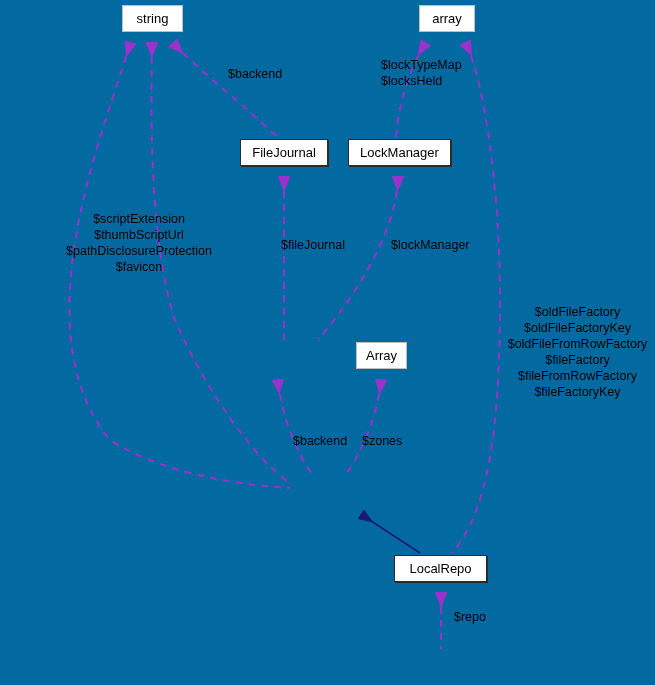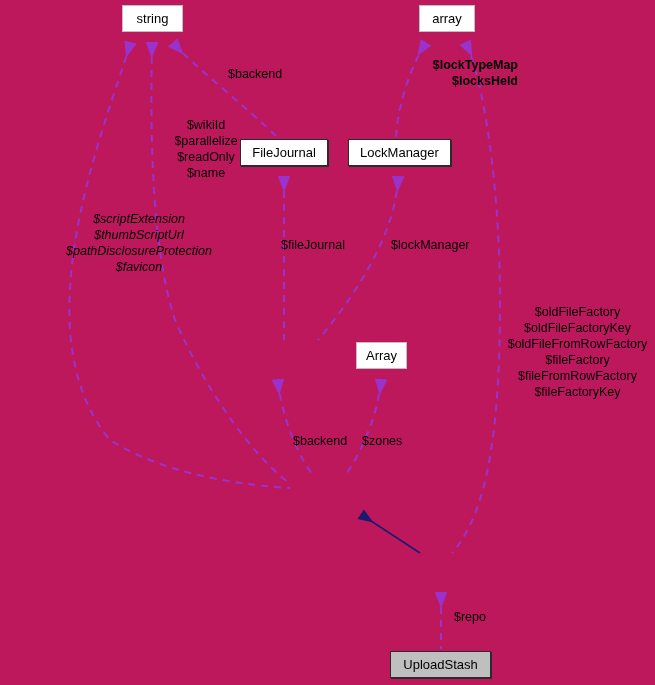--- a/index.html
+++ b/index.html
@@ -9,21 +9,21 @@
     background: #ffffff;
   }
   body {
     font-family: "Liberation Sans", sans-serif;
   }
   #diagram-root {
     position: relative;
     width: 655px;
     height: 685px;
     overflow: hidden;
-    background: #be185d;
+    background: #0369a1;
   }
   #edge-layer {
     position: absolute;
     left: 0;
     top: 0;
     width: 655px;
     height: 685px;
   }
   .node {
     position: absolute;
@@ -114,32 +114,31 @@
   <div class="node klass" style="left:240px; top:139px; width:88px; height:27px;">
     <span>FileJournal</span>
   </div>
 
 
   <div class="node extern" style="left:356px; top:342px; width:51px; height:27px;">
     <span>Array</span>
   </div>
 
 
+  <div class="node klass" style="left:394px; top:555px; width:93px; height:27px;">
+    <span>LocalRepo</span>
+  </div>
 
-  <div class="node focus" style="left:390px; top:651px; width:101px; height:27px;">
-    <span>UploadStash</span>
-  </div>
 
   <div class="edge-label" style="left:228px; top:66px; text-align:left;">$backend</div>
 
-  <div class="edge-label" style="left:403px; top:57px; width:115px; text-align:right;font-weight:bold;">$lockTypeMap<br>$locksHeld</div>
+  <div class="edge-label" style="left:381px; top:57px; width:115px; text-align:left;">$lockTypeMap<br>$locksHeld</div>
 
-  <div class="edge-label" style="left:166px; top:117px; width:80px; text-align:center;">$wikiId<br>$parallelize<br>$readOnly<br>$name</div>
 
-  <div class="edge-label" style="left:44px; top:211px; width:190px; text-align:center;font-style:italic;">$scriptExtension<br>$thumbScriptUrl<br>$pathDisclosureProtection<br>$favicon</div>
+  <div class="edge-label" style="left:44px; top:211px; width:190px; text-align:center;">$scriptExtension<br>$thumbScriptUrl<br>$pathDisclosureProtection<br>$favicon</div>
 
   <div class="edge-label" style="left:281px; top:237px; text-align:right;">$fileJournal</div>
 
   <div class="edge-label" style="left:391px; top:237px; text-align:right;">$lockManager</div>
 
   <div class="edge-label" style="left:500px; top:304px; width:155px; text-align:center;">$oldFileFactory<br>$oldFileFactoryKey<br>$oldFileFromRowFactory<br>$fileFactory<br>$fileFromRowFactory<br>$fileFactoryKey</div>
 
   <div class="edge-label" style="left:293px; top:433px; text-align:left;">$backend</div>
 
   <div class="edge-label" style="left:362px; top:433px; text-align:right;">$zones</div>

